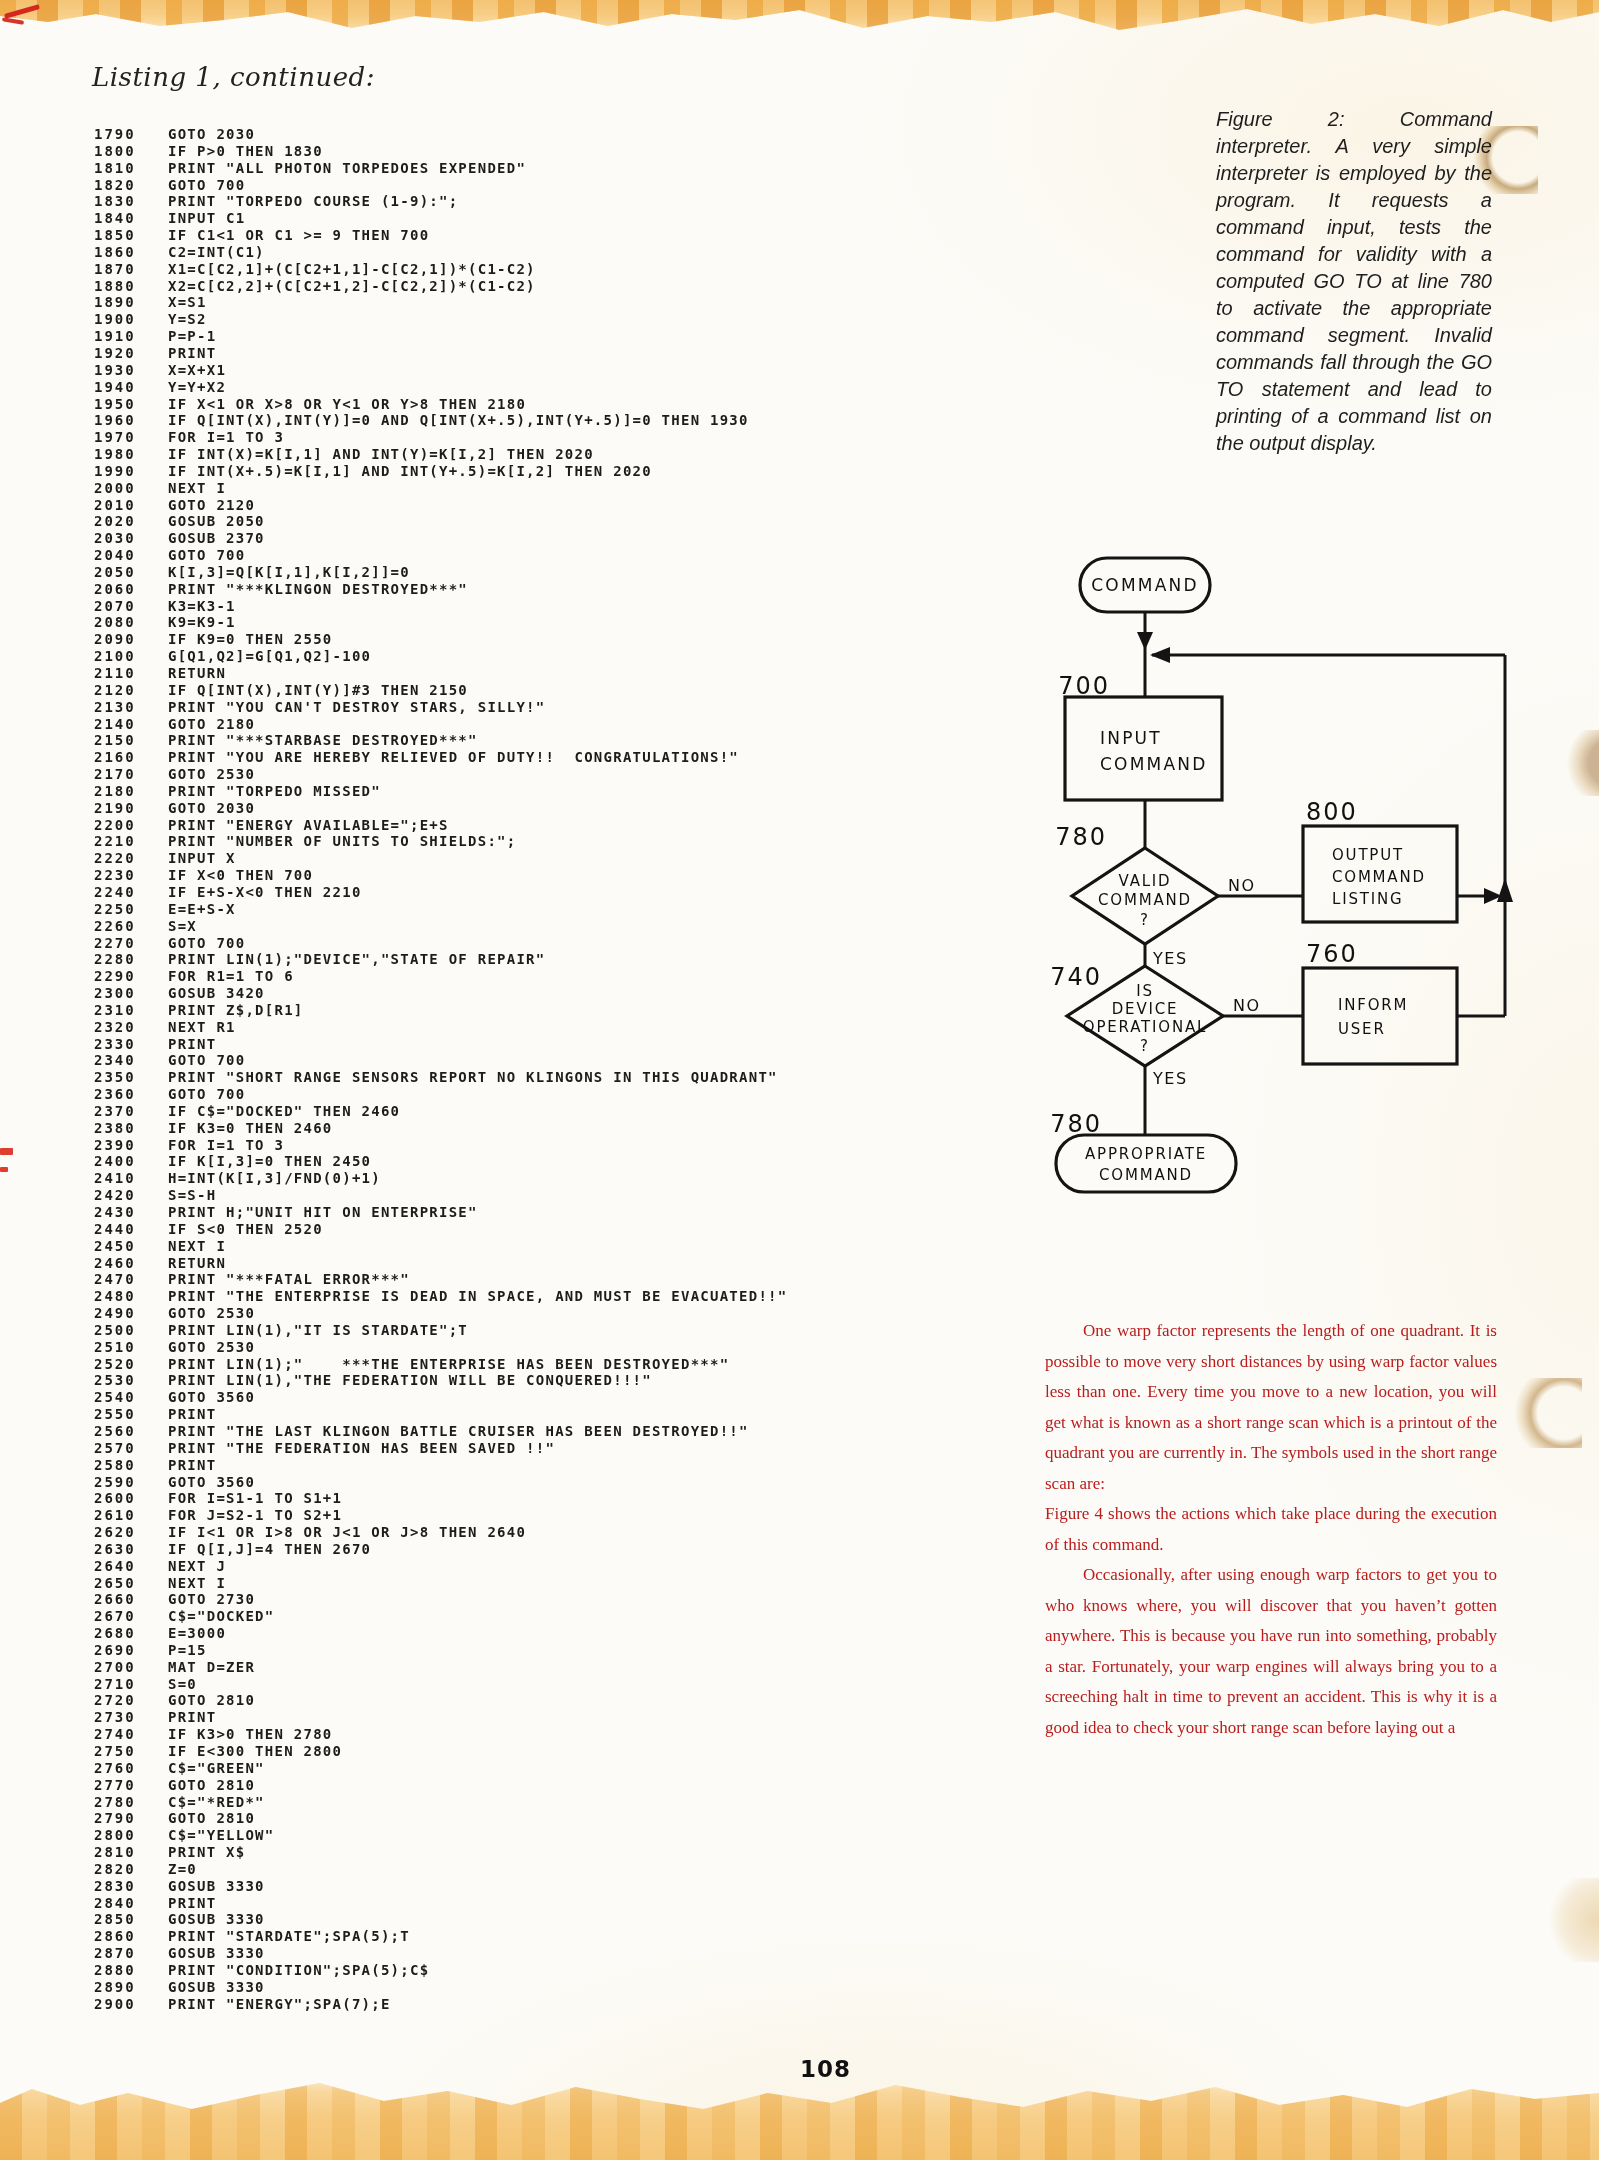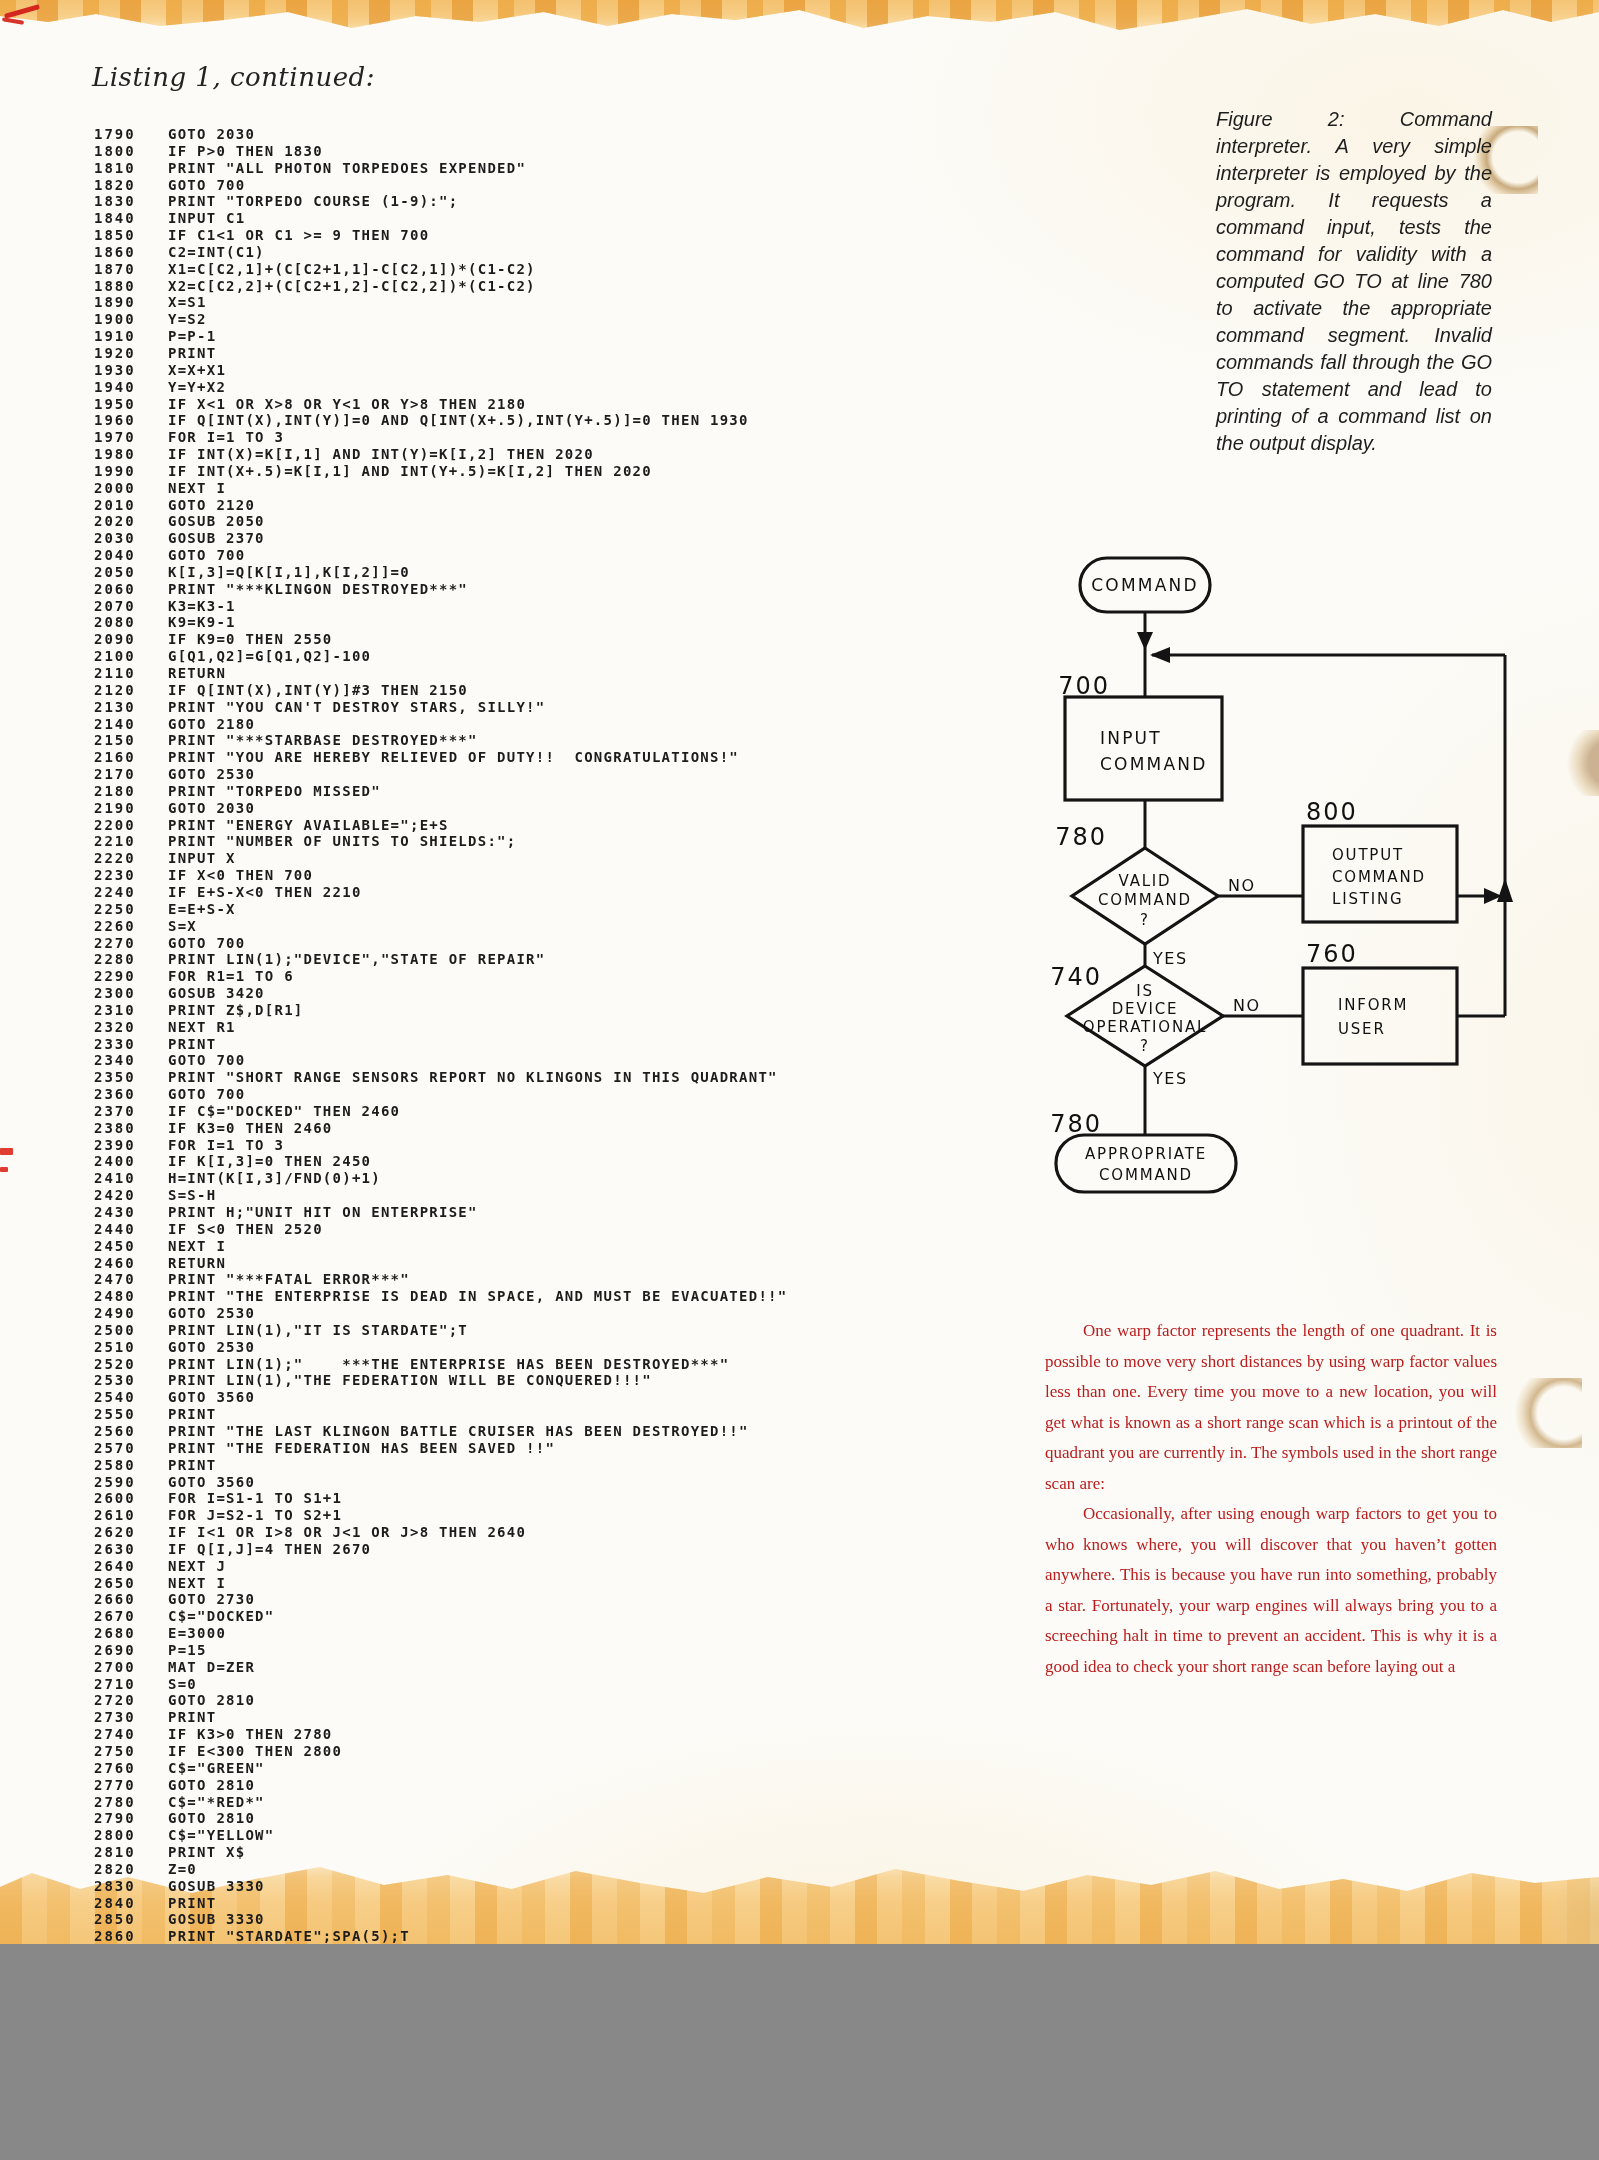--- a/index.html
+++ b/index.html
@@ -1,16 +1,16 @@
 <!DOCTYPE html>
 <html><head>
 <meta charset="utf-8">
 <style>
   html,body{margin:0;padding:0;background:#888;}
-  .page{position:relative;width:1599px;height:1944px;background:#fcfbf7;overflow:hidden;
+  .page{position:relative;width:1599px;height:2160px;background:#fcfbf7;overflow:hidden;
         font-family:"Liberation Sans",sans-serif;color:#1b1b1b;}
   .tint{position:absolute;inset:0;pointer-events:none;background:
     radial-gradient(900px 500px at 88% 6%, rgba(246,222,170,.22), transparent 60%),
     radial-gradient(650px 900px at 101% 55%, rgba(243,220,170,.16), transparent 60%),
     radial-gradient(900px 420px at 55% 101%, rgba(246,216,150,.22), transparent 60%);}
 
   
   .edge-top{position:absolute;top:0;left:0;width:100%;height:32px;
     background:
       repeating-linear-gradient(90deg, rgba(238,172,72,.85) 0 16px, rgba(247,205,130,.55) 16px 37px, rgba(233,160,60,.8) 37px 58px, rgba(251,219,155,.45) 58px 83px),
@@ -140,17 +140,18 @@
     <text class="fc-node-sm" x="338" y="486">USER</text>
 
     <text class="fc-ref" text-anchor="end" x="102" y="584">780</text>
     <rect class="fc-shape" x="56" y="587" width="180" height="57" rx="28"></rect>
     <text class="fc-node-sm" text-anchor="middle" x="146" y="611">APPROPRIATE</text>
     <text class="fc-node-sm" text-anchor="middle" x="146" y="632">COMMAND</text>
   </svg>
 
   <div class="bodytext">
     <p class="indent">One warp factor represents the length of one quadrant. It is possible to move very short distances by using warp factor values less than one. Every time you move to a new location, you will get what is known as a short range scan which is a printout of the quadrant you are currently in. The symbols used in the short range scan are:</p>
+    <p>Figure 4 shows the actions which take place during the execution of this command.</p>
     <p class="indent">Occasionally, after using enough warp factors to get you to who knows where, you will discover that you haven’t gotten anywhere. This is because you have run into something, probably a star. Fortunately, your warp engines will always bring you to a screeching halt in time to prevent an accident. This is why it is a good idea to check your short range scan before laying out a</p>
   </div>
 
   <div class="pagenum">108</div>
 </div>
 
 </body></html>

